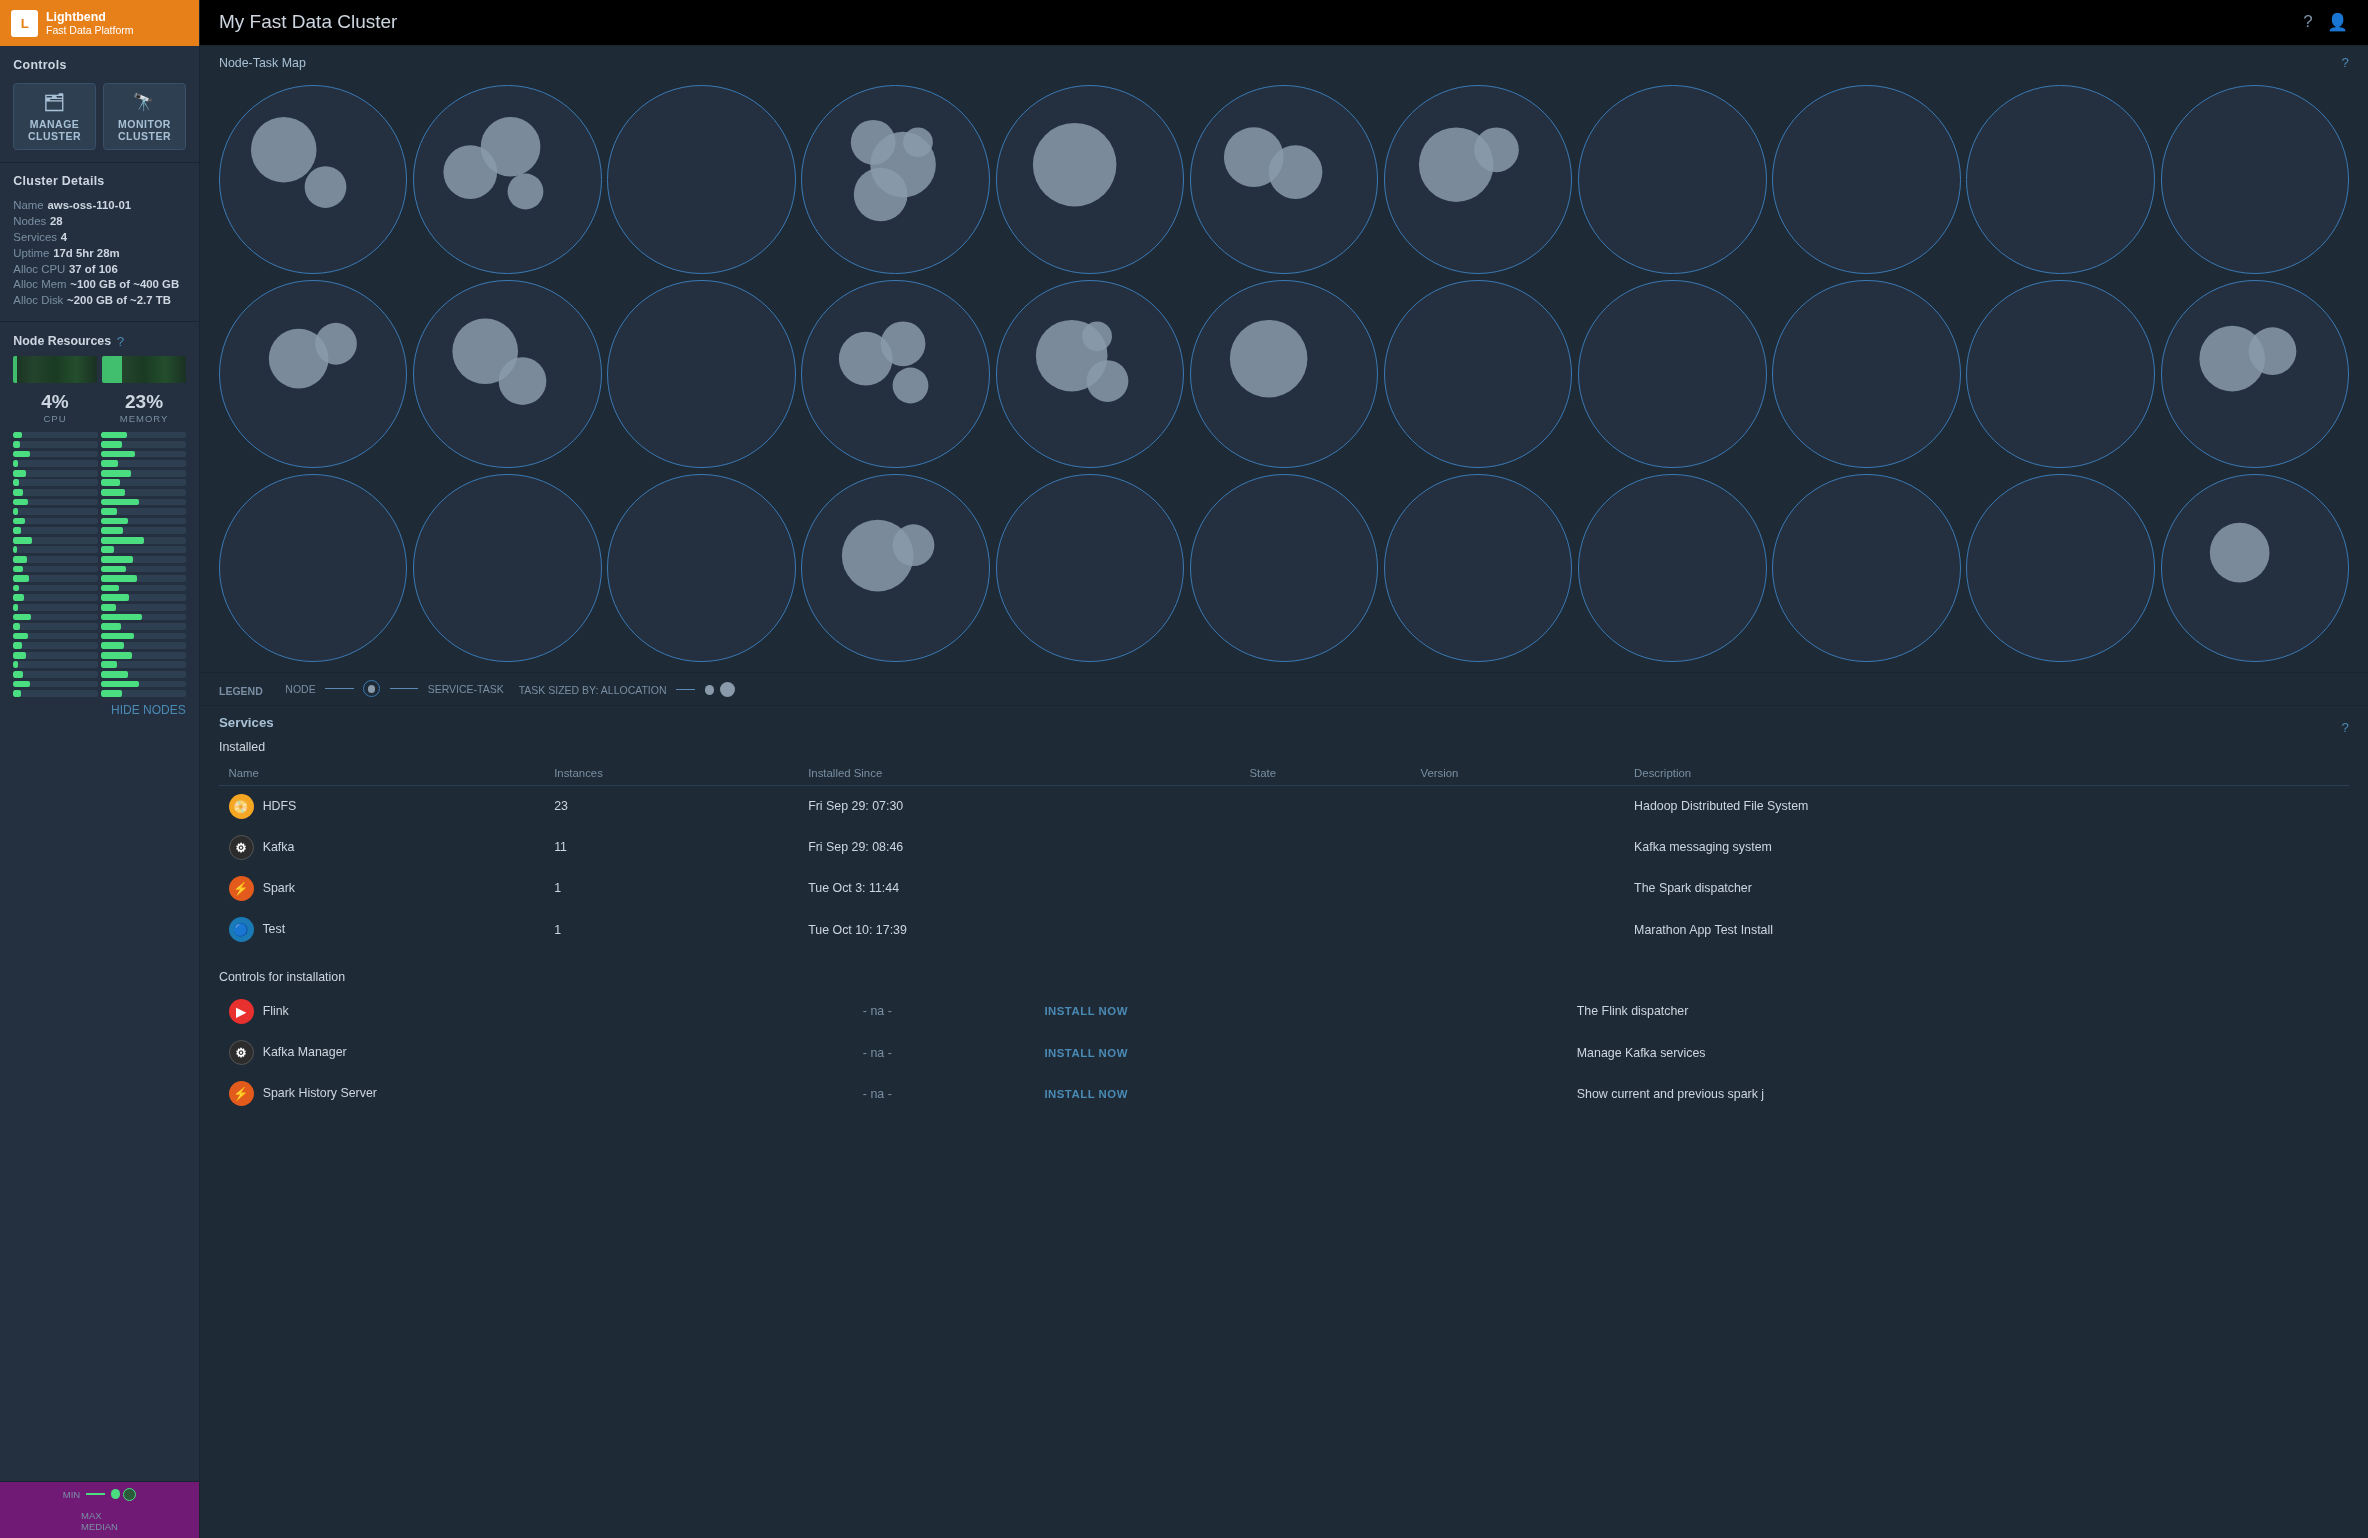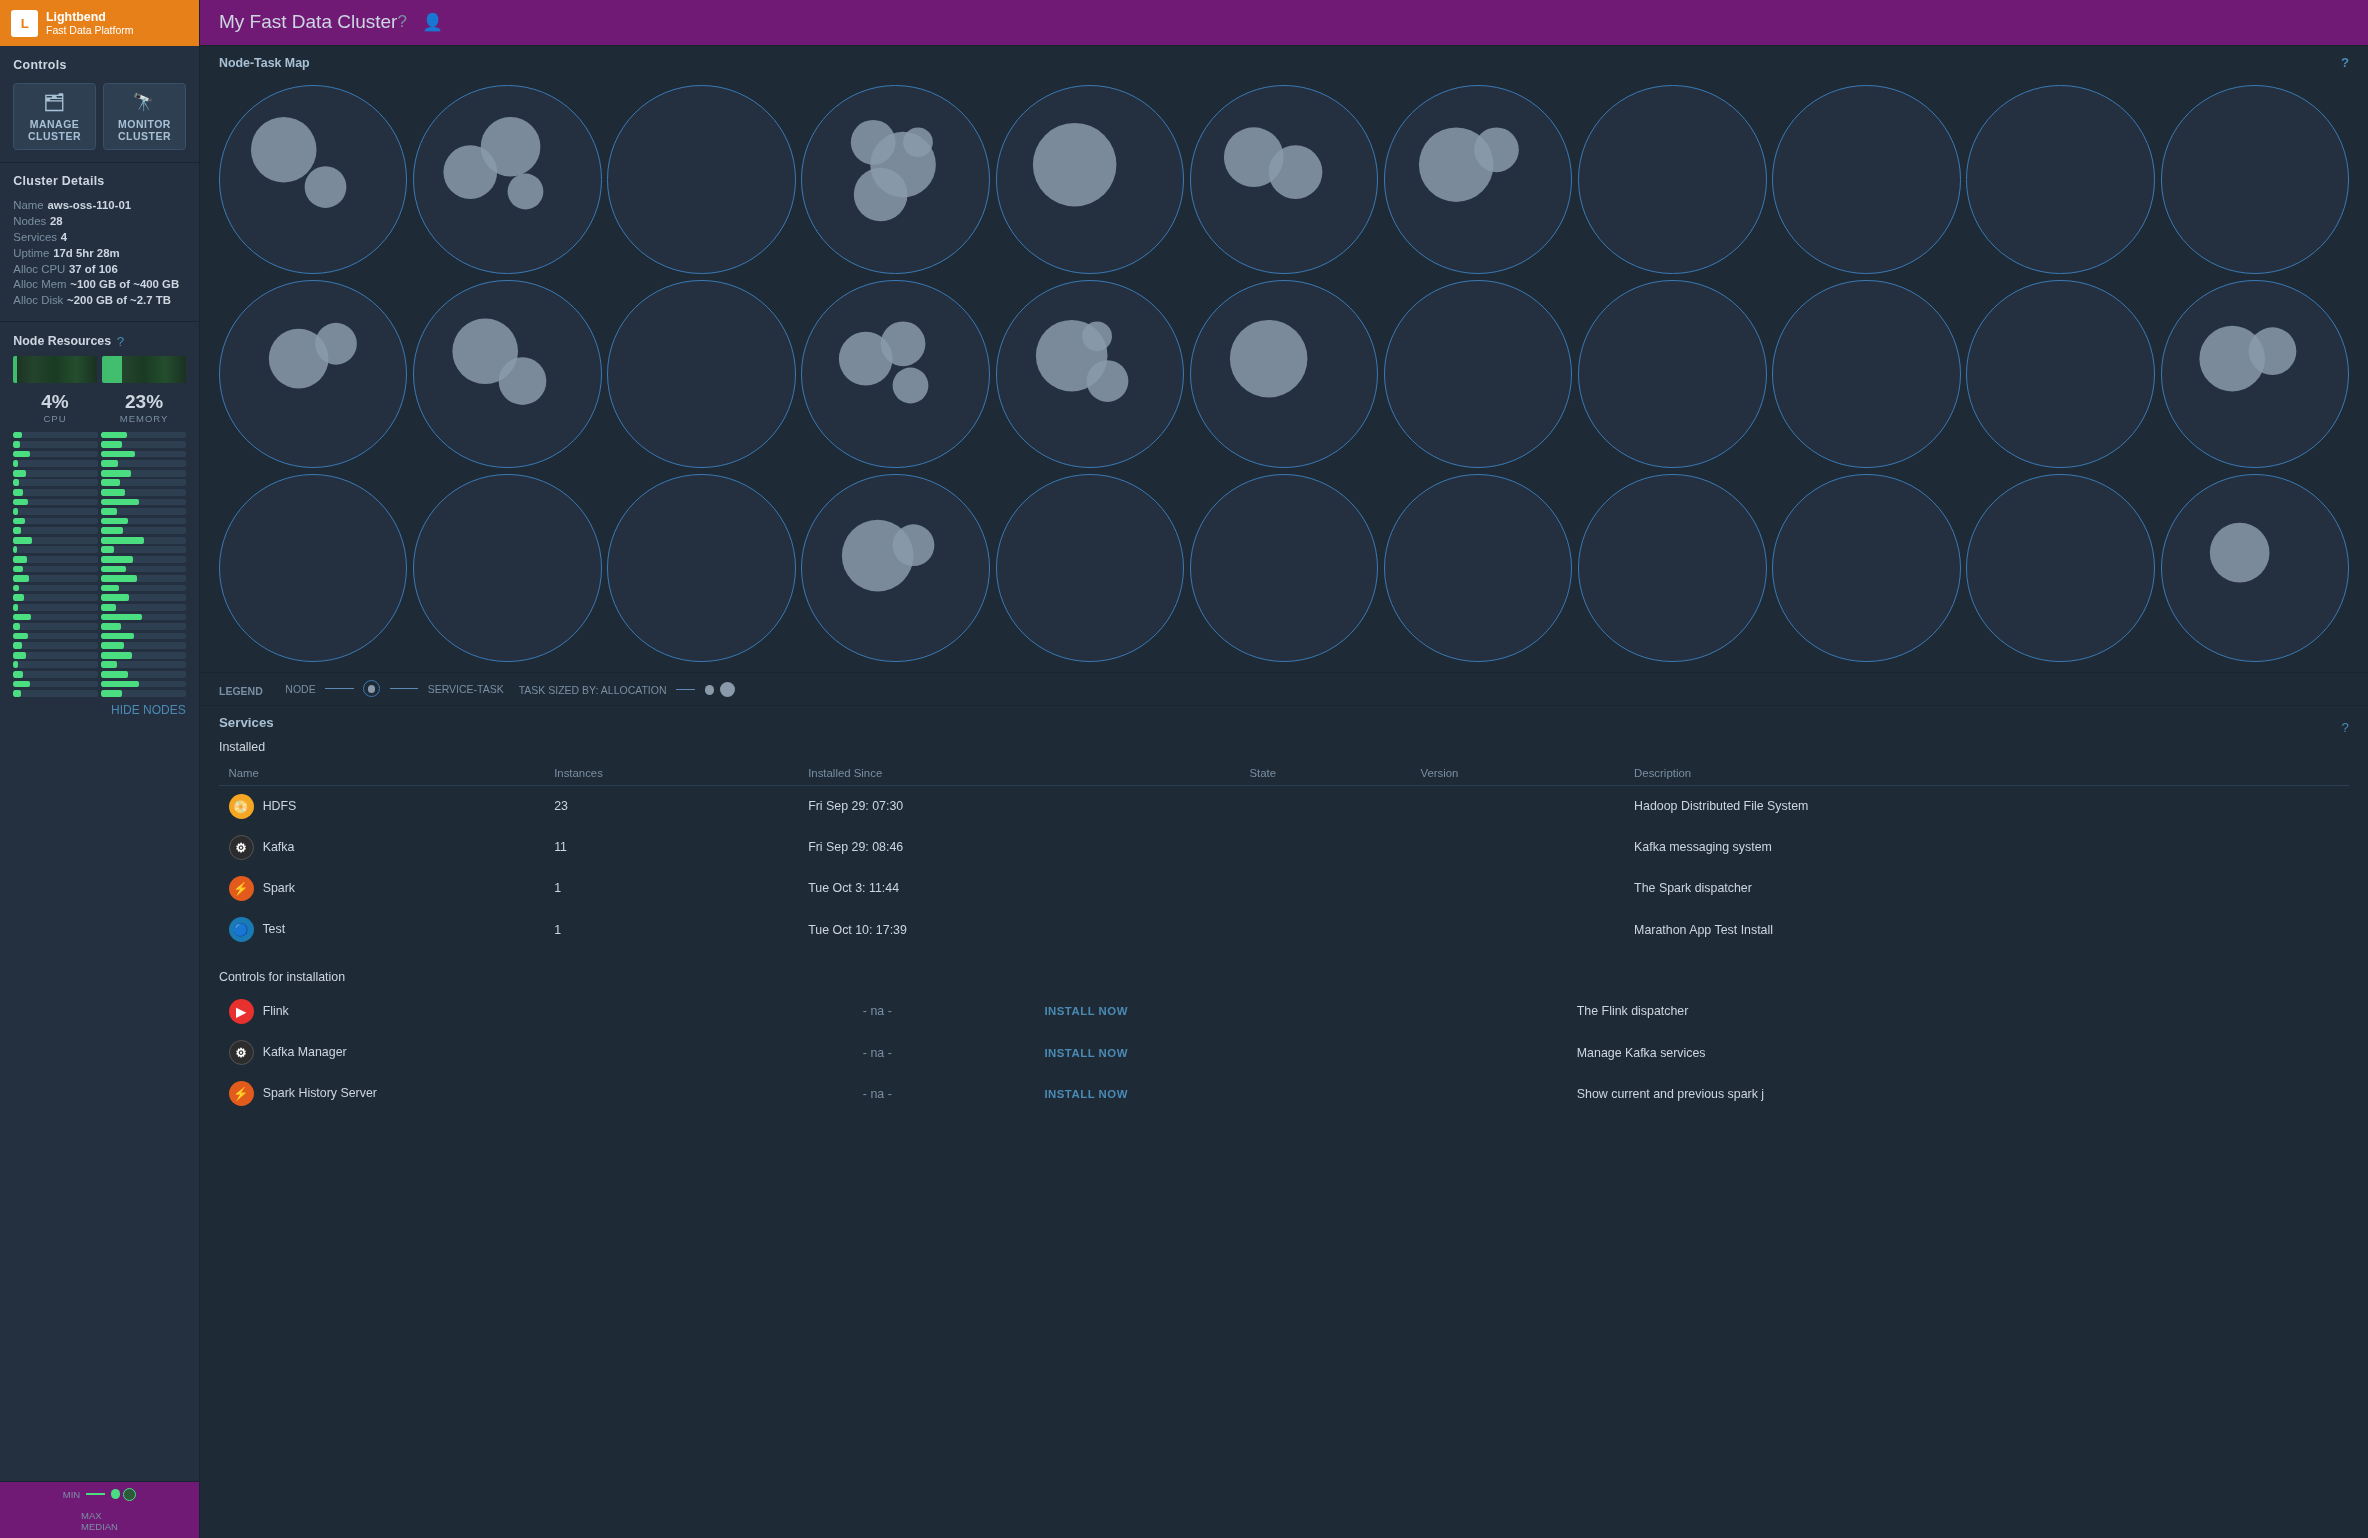--- a/index.html
+++ b/index.html
@@ -173,26 +173,26 @@
 
     
     #main {
       flex: 1;
       display: flex;
       flex-direction: column;
       overflow: hidden;
     }
 
     #top-bar {
-      background: #701a75;
+      background: #000000;
       border-bottom: 1px solid #1a2330;
       padding: 11.4px 19px;
       display: flex;
       align-items: center;
-      justify-content: flex-start;
+      justify-content: space-between;
     }
     #page-title-text {
       font-size: 19px;
       color: #cdd6e0;
       font-weight: 300;
     }
     .top-bar-icons {
       display: flex;
       gap: 15px;
       font-size: 17px;
@@ -206,21 +206,21 @@
       padding: 0;
     }
 
     
     .section-header {
       display: flex;
       align-items: center;
       justify-content: space-between;
       padding: 9.5px 19px 5.7px;
       font-size: 12.4px;
-      font-weight: bold;
+      font-weight: normal;
       color: #a8c0d5;
     }
 
     .node-task-map {
       background: #1e2a35;
       padding: 9.5px 19px;
     }
     .node-grid {
       display: grid;
       grid-template-columns: repeat(11, 1fr);

